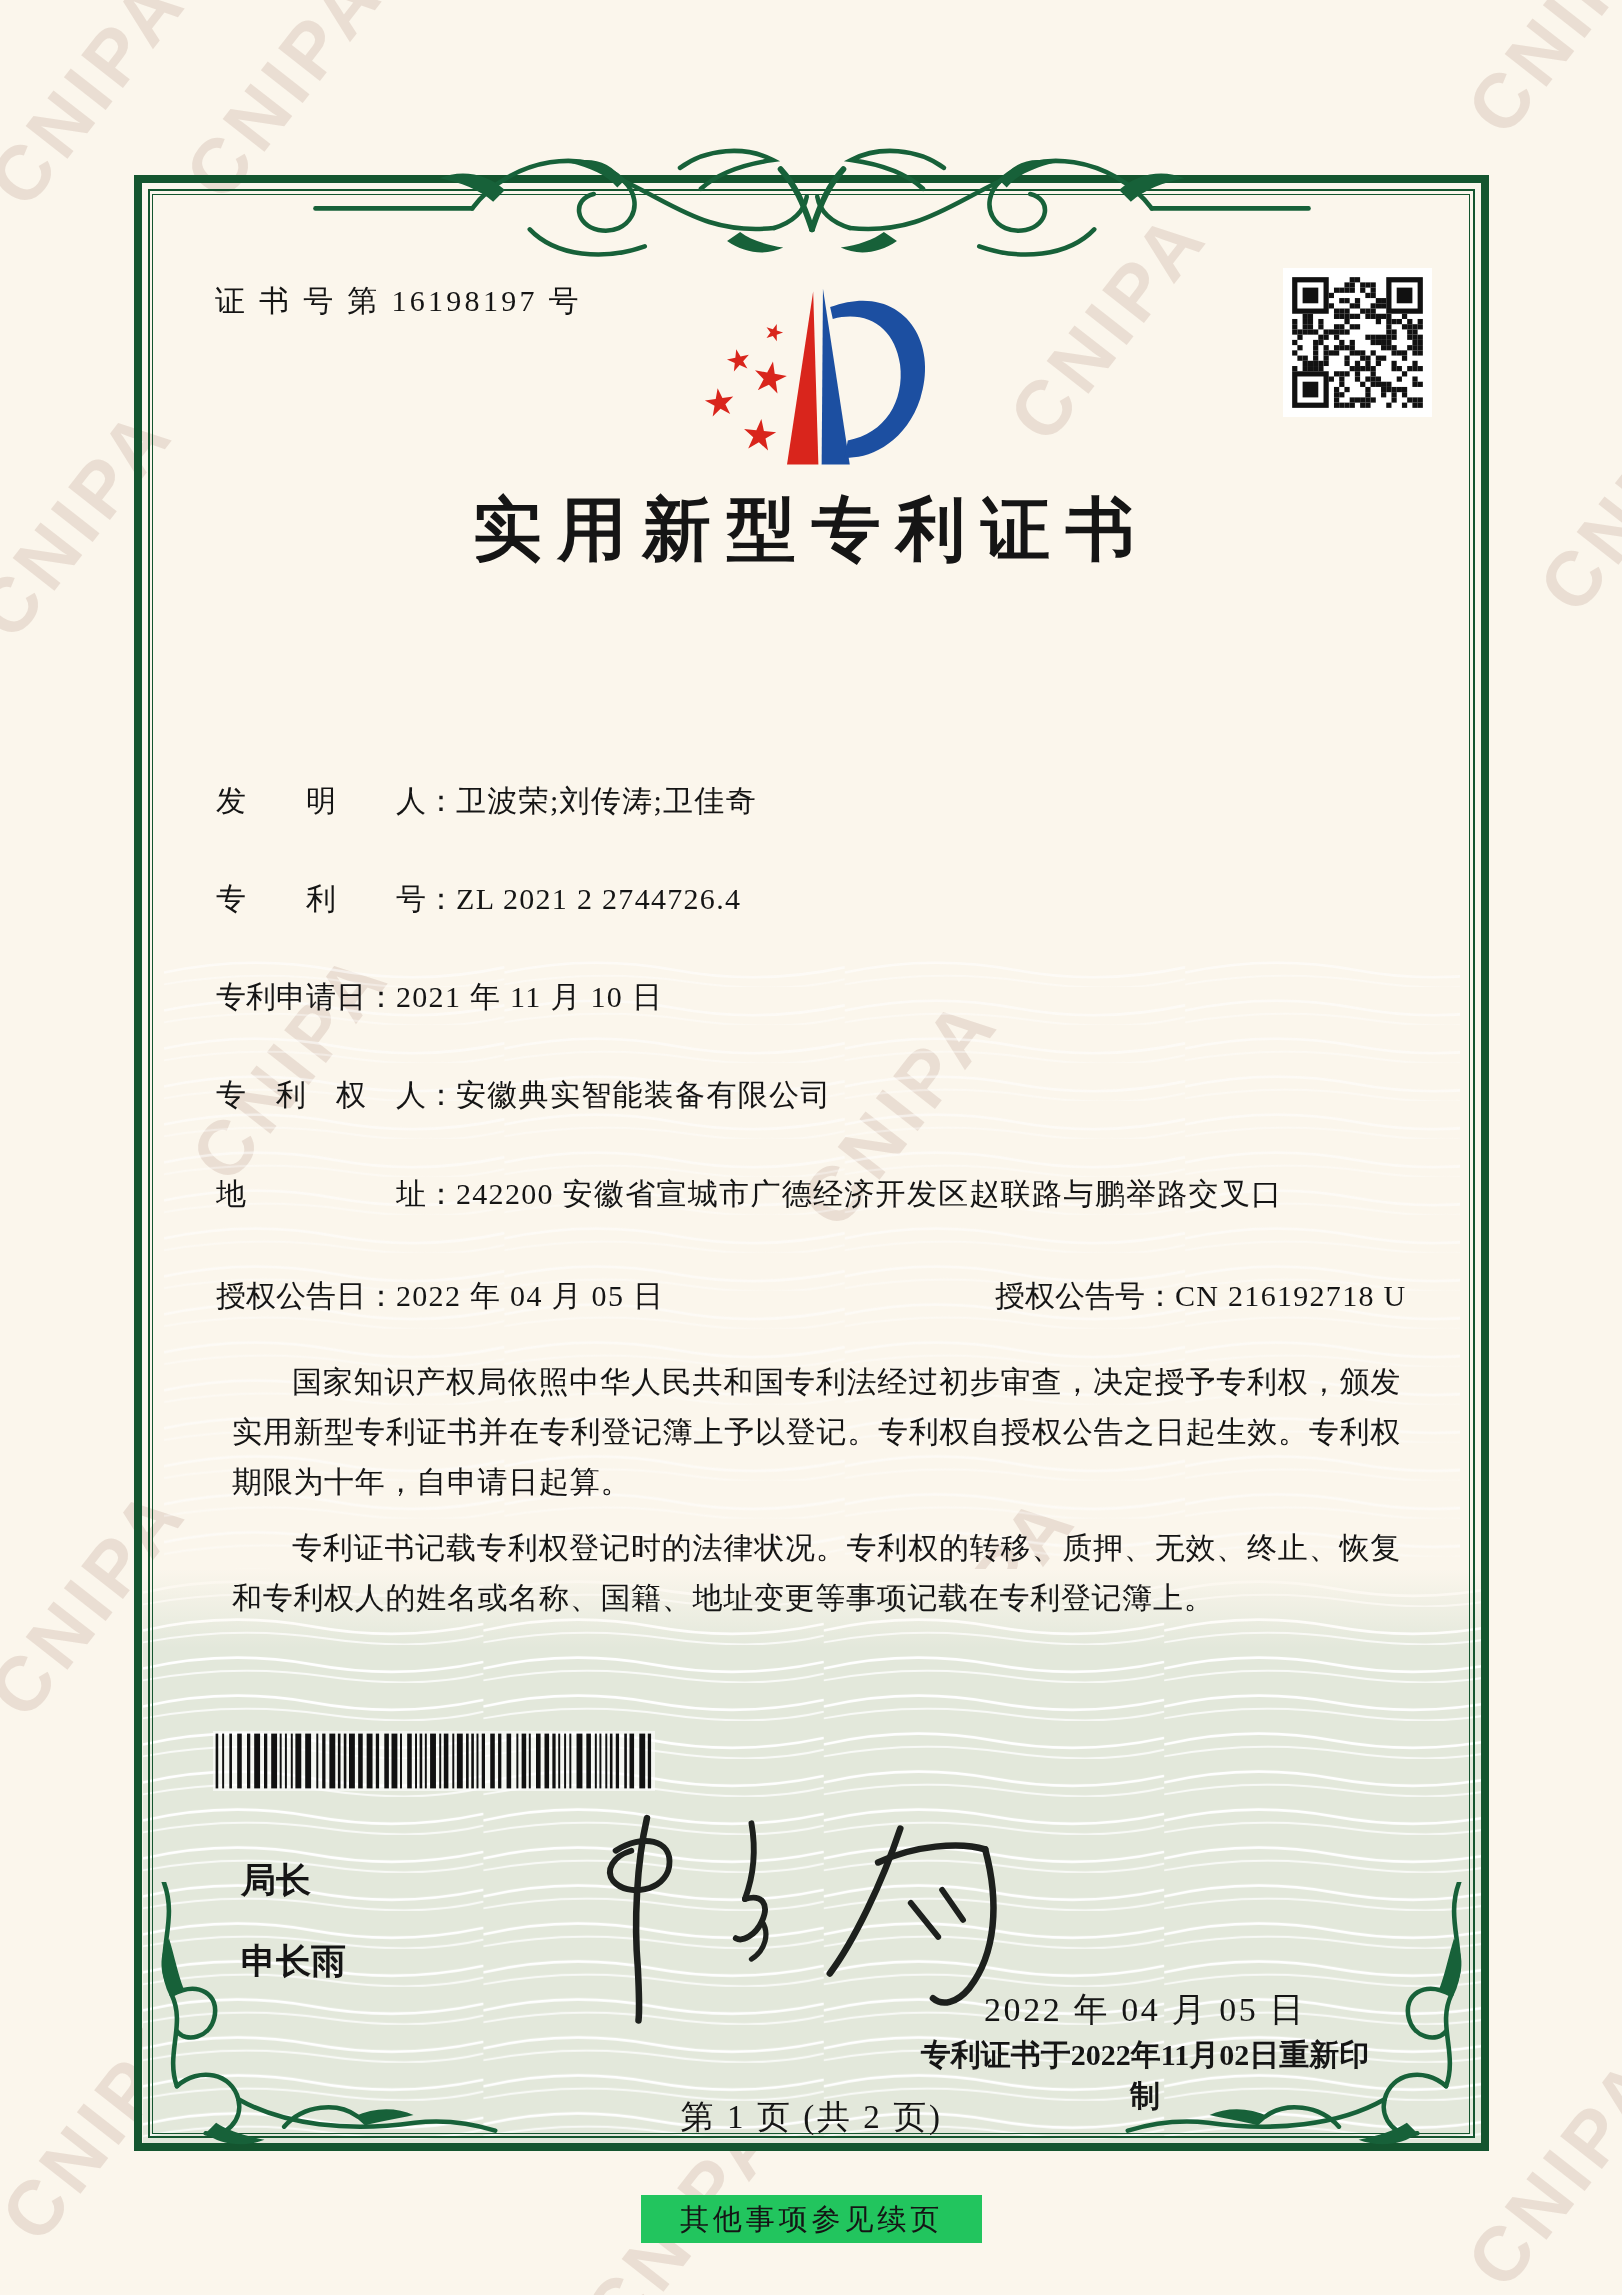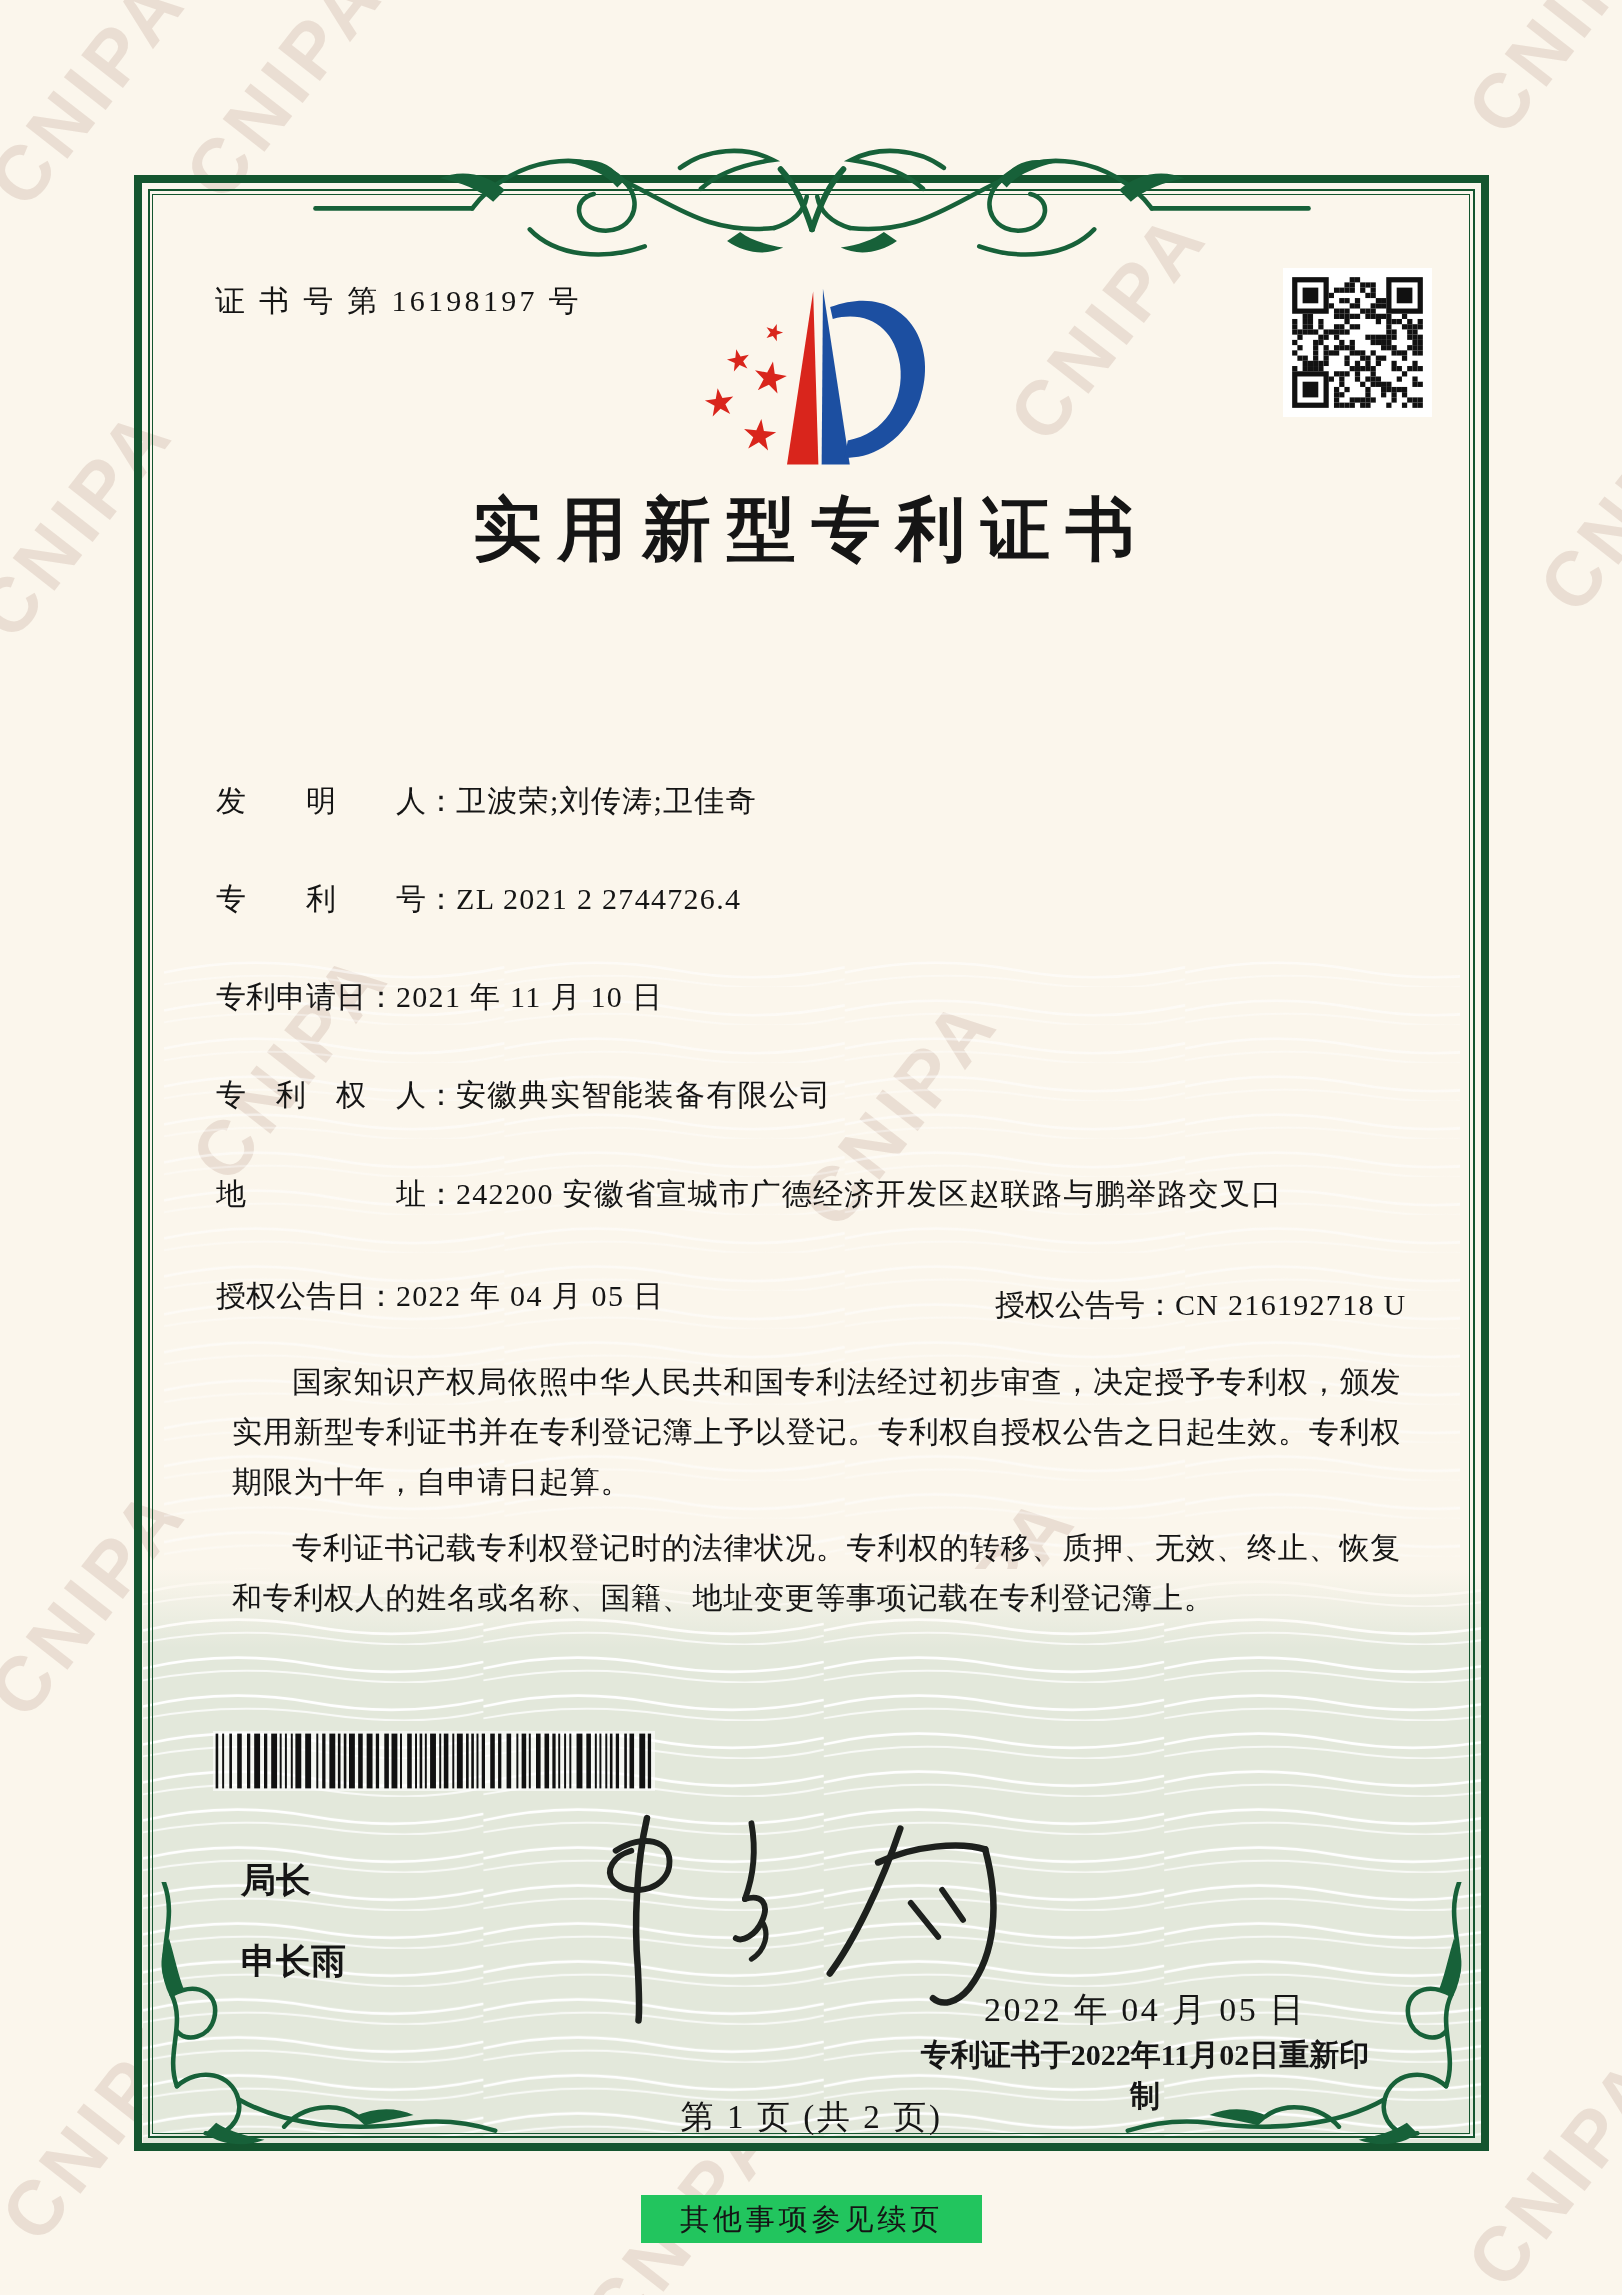--- a/index.html
+++ b/index.html
@@ -36,21 +36,21 @@
   
   .certno{position:absolute;left:215px;top:281px;font-size:30px;letter-spacing:3.3px;}
   .logo{position:absolute;left:690px;top:247px;width:262px;height:230px;}
   .qr{position:absolute;left:1283px;top:268px;width:149px;height:149px;background:#fff;}
   .title{position:absolute;left:0;right:0;top:484px;text-align:center;
     font-size:69px;font-weight:700;letter-spacing:15.7px;}
   
   .row{position:absolute;left:216px;width:1204px;font-size:30px;line-height:41px;}
   .row .lbl{white-space:pre;}
   .row .val{display:inline-block;vertical-align:top;max-width:982px;letter-spacing:1.3px;}
-  .row2{position:absolute;left:779px;top:0;margin-top:9px;}
+  .row2{position:absolute;left:779px;top:0;}
   
   .paras{position:absolute;left:216px;top:1341px;width:1201px;
     font-size:30px;line-height:50px;letter-spacing:0.7px;text-align:justify;}
   .paras p{margin:16px;text-indent:2em;}
   
   .barcode{position:absolute;left:213px;top:1731px;width:442px;height:60px;
     background:rgba(255,255,255,.6);}
   .barcode svg{display:block;width:100%;height:100%;}
   .signer-title,.signer-name{position:absolute;left:241px;
     font-family:Liberation Mono, monospace;font-weight:600;font-size:35px;}

